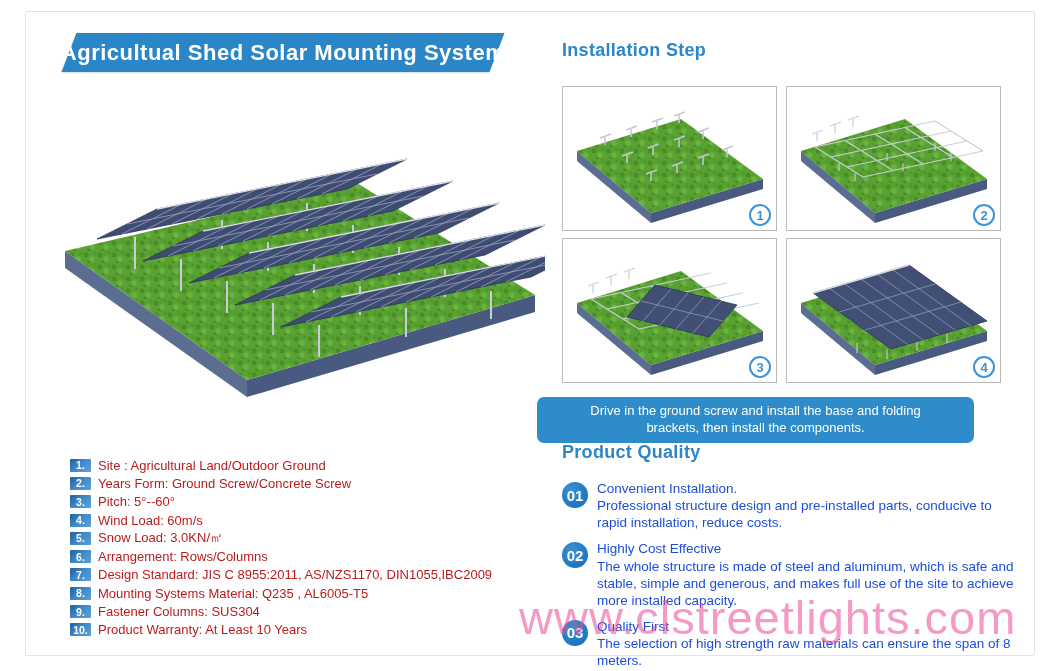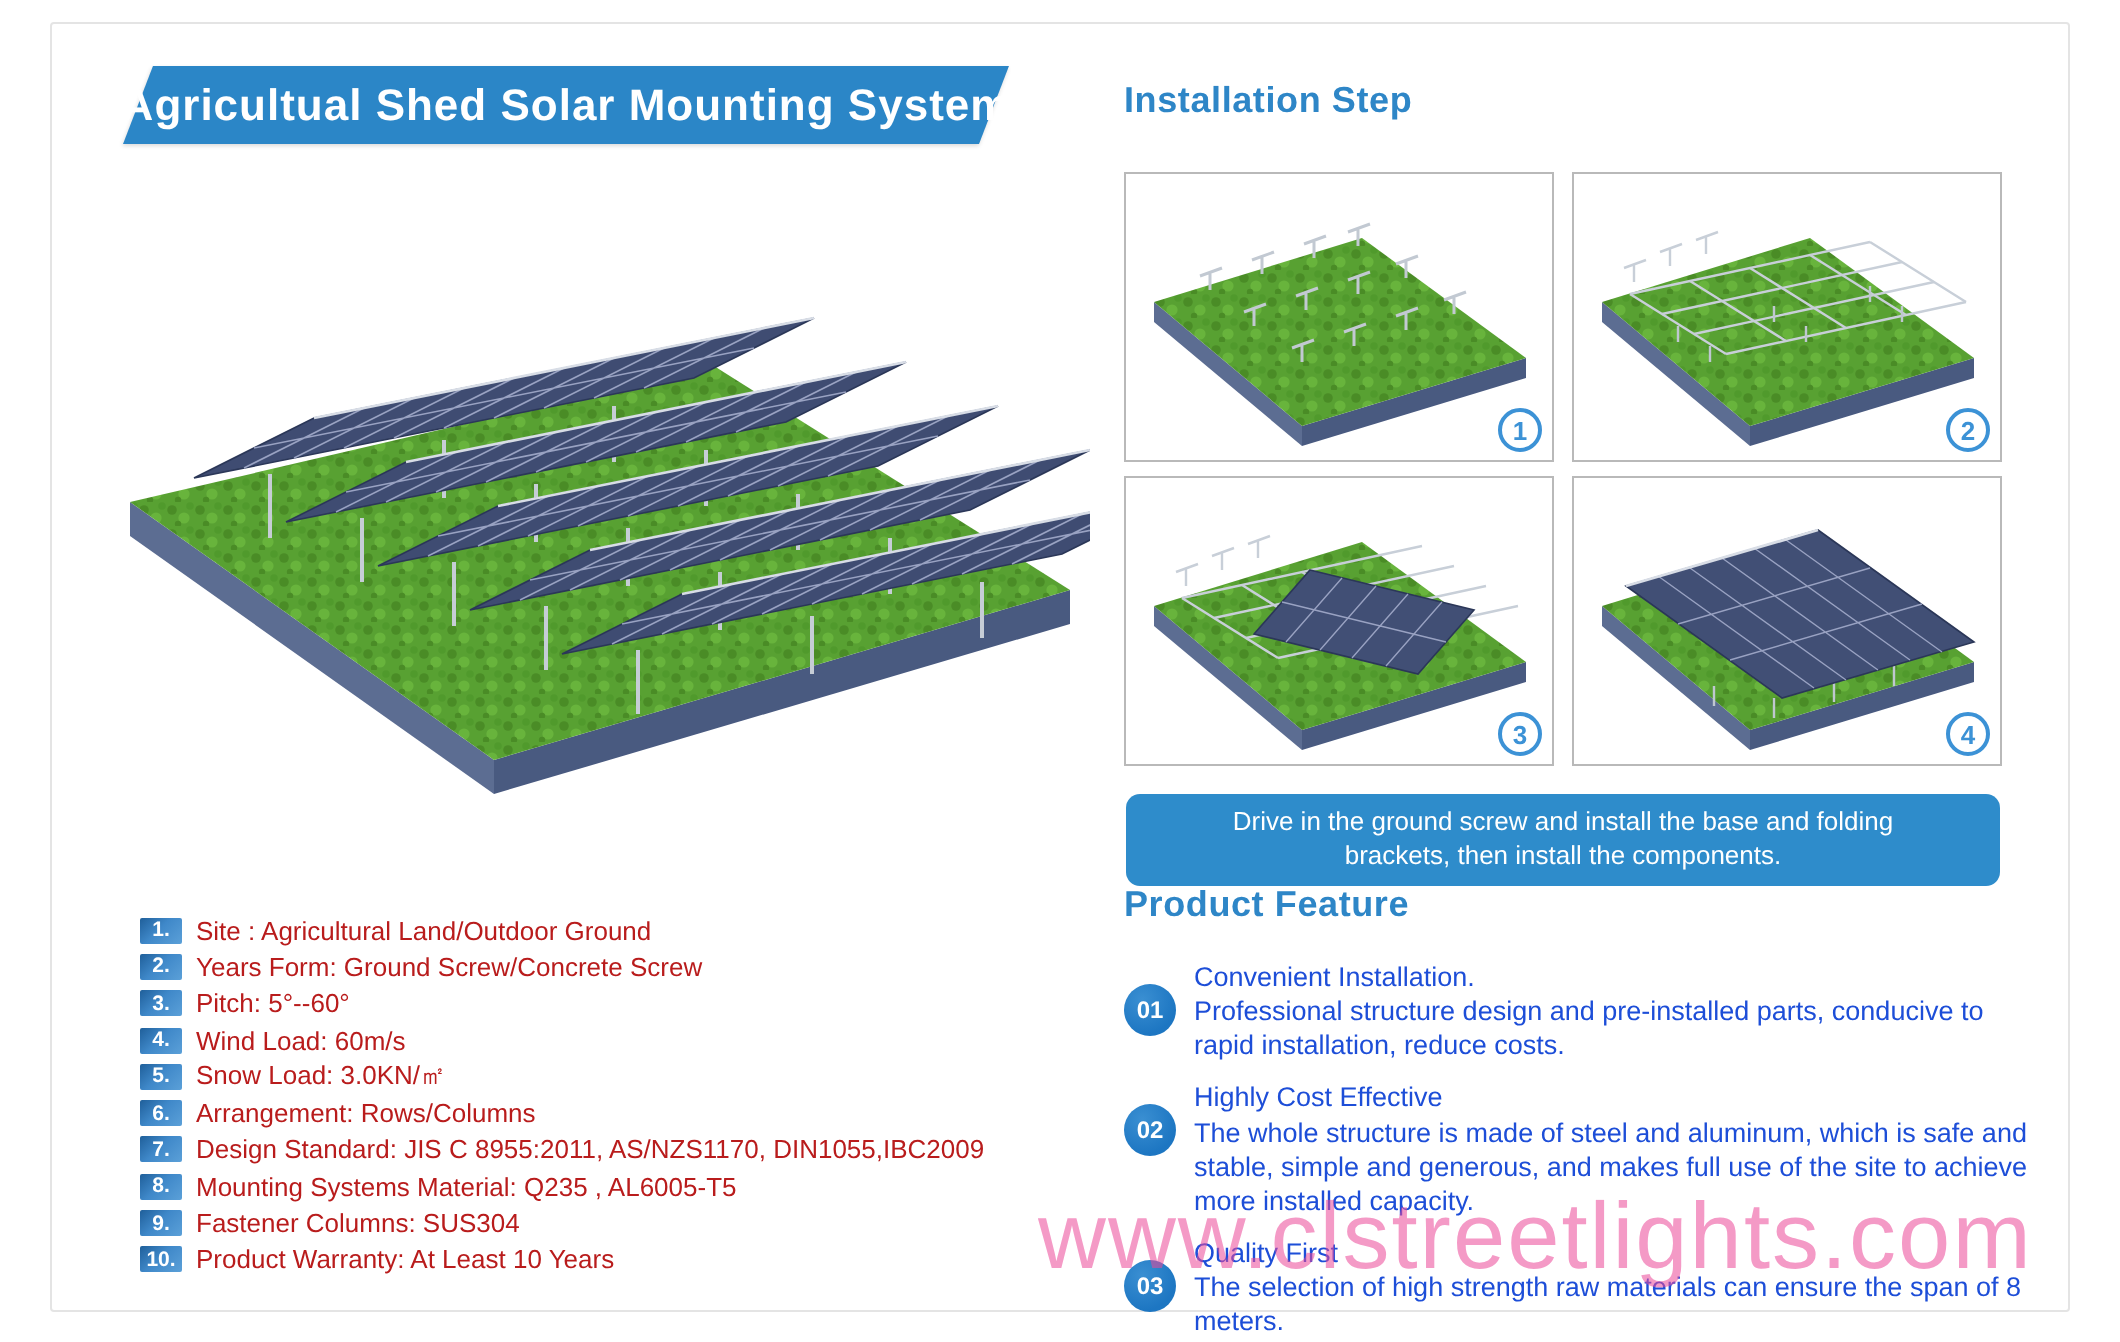--- a/index.html
+++ b/index.html
@@ -21,26 +21,26 @@
   .spec-list{position:absolute;left:70px;top:456px;width:470px;}
   .spec-row{display:flex;align-items:center;height:18.3px;}
   .spec-badge{flex:0 0 auto;min-width:21px;height:13px;padding:0 2px;box-sizing:border-box;background:linear-gradient(135deg,#1f5f9a 0%,#3f88c9 45%,#5ba0d8 100%);color:#fff;font-size:10.5px;font-weight:bold;display:flex;align-items:center;justify-content:center;margin-right:7px;border-radius:1px;}
   .spec-text{font-size:13px;color:#b91c1c;white-space:nowrap;}
 
   
   .step-box{position:absolute;width:215px;height:145px;border:1px solid #b9b9b9;background:#fff;box-sizing:border-box;}
   .step-box svg{display:block;width:100%;height:100%;}
   .step-num{position:absolute;right:5px;bottom:4px;width:22px;height:22px;border:2px solid #3c92d6;border-radius:50%;background:#fff;color:#3c92d6;font-size:13px;font-weight:bold;display:flex;align-items:center;justify-content:center;box-sizing:border-box;}
 
-  .caption-bar{position:absolute;left:563px;top:397px;width:437px;box-sizing:border-box;background:#2e8ccb;border-radius:7px;color:#fff;font-size:13px;line-height:1.33;text-align:center;padding:5px 48px 6px;}
+  .caption-bar{position:absolute;left:537px;top:397px;width:437px;box-sizing:border-box;background:#2e8ccb;border-radius:7px;color:#fff;font-size:13px;line-height:1.33;text-align:center;padding:5px 48px 6px;}
 
   
   .features{position:absolute;left:562px;top:480px;width:458px;}
   .feature{display:flex;margin-bottom:9px;}
-  .feature-num{flex:0 0 auto;width:26px;height:26px;border-radius:50%;background:radial-gradient(circle at 35% 30%,#3a8fd2,#1d76c2 70%);color:#fff;font-size:12px;font-weight:bold;display:flex;align-items:center;justify-content:center;margin-right:9px;margin-top:12px;}
+  .feature-num{flex:0 0 auto;width:26px;height:26px;border-radius:50%;background:radial-gradient(circle at 35% 30%,#3a8fd2,#1d76c2 70%);color:#fff;font-size:15px;font-weight:bold;display:flex;align-items:center;justify-content:center;margin-right:9px;margin-top:2px;}
   .feature-text{font-size:13.5px;color:#1d4ed8;line-height:1.27;}
 
   
   .watermark{position:absolute;left:519px;top:590px;font-size:47px;color:#ec4899;opacity:.55;letter-spacing:1px;white-space:nowrap;pointer-events:none;font-weight:400;}
 </style>
 </head>
 <body>
 
 <div class="page">
   <div class="card-frame"></div>
@@ -194,21 +194,21 @@
       <g stroke="#99a2c2" stroke-width=".7" fill="none">
         <path d="M42,49 L120,105 M58,45 L136,101 M74,40 L152,96 M90,35 L168,91 M106,31 L184,87 M52,73 L148,45 M78,91 L174,63"></path>
       </g>
       <path d="M26,54 L122,26" stroke="#d8dde6" stroke-width="1.4" fill="none"></path>
     </svg>
     <span class="step-num">4</span>
   </div>
 
   <div class="caption-bar">Drive in the ground screw and install the base and folding brackets, then install the components.</div>
 
-  <div class="h-blue" style="left:562px;top:442px;">Product Feature</div>
+  <div class="h-blue" style="left:562px;top:442px;">Product Quality</div>
   <div class="features">
     <div class="feature">
       <span class="feature-num">01</span>
       <div class="feature-text">
         <div>Convenient Installation.</div>
         <div>Professional structure design and pre-installed parts, conducive to rapid installation, reduce costs.</div>
       </div>
     </div>
     <div class="feature">
       <span class="feature-num">02</span>

